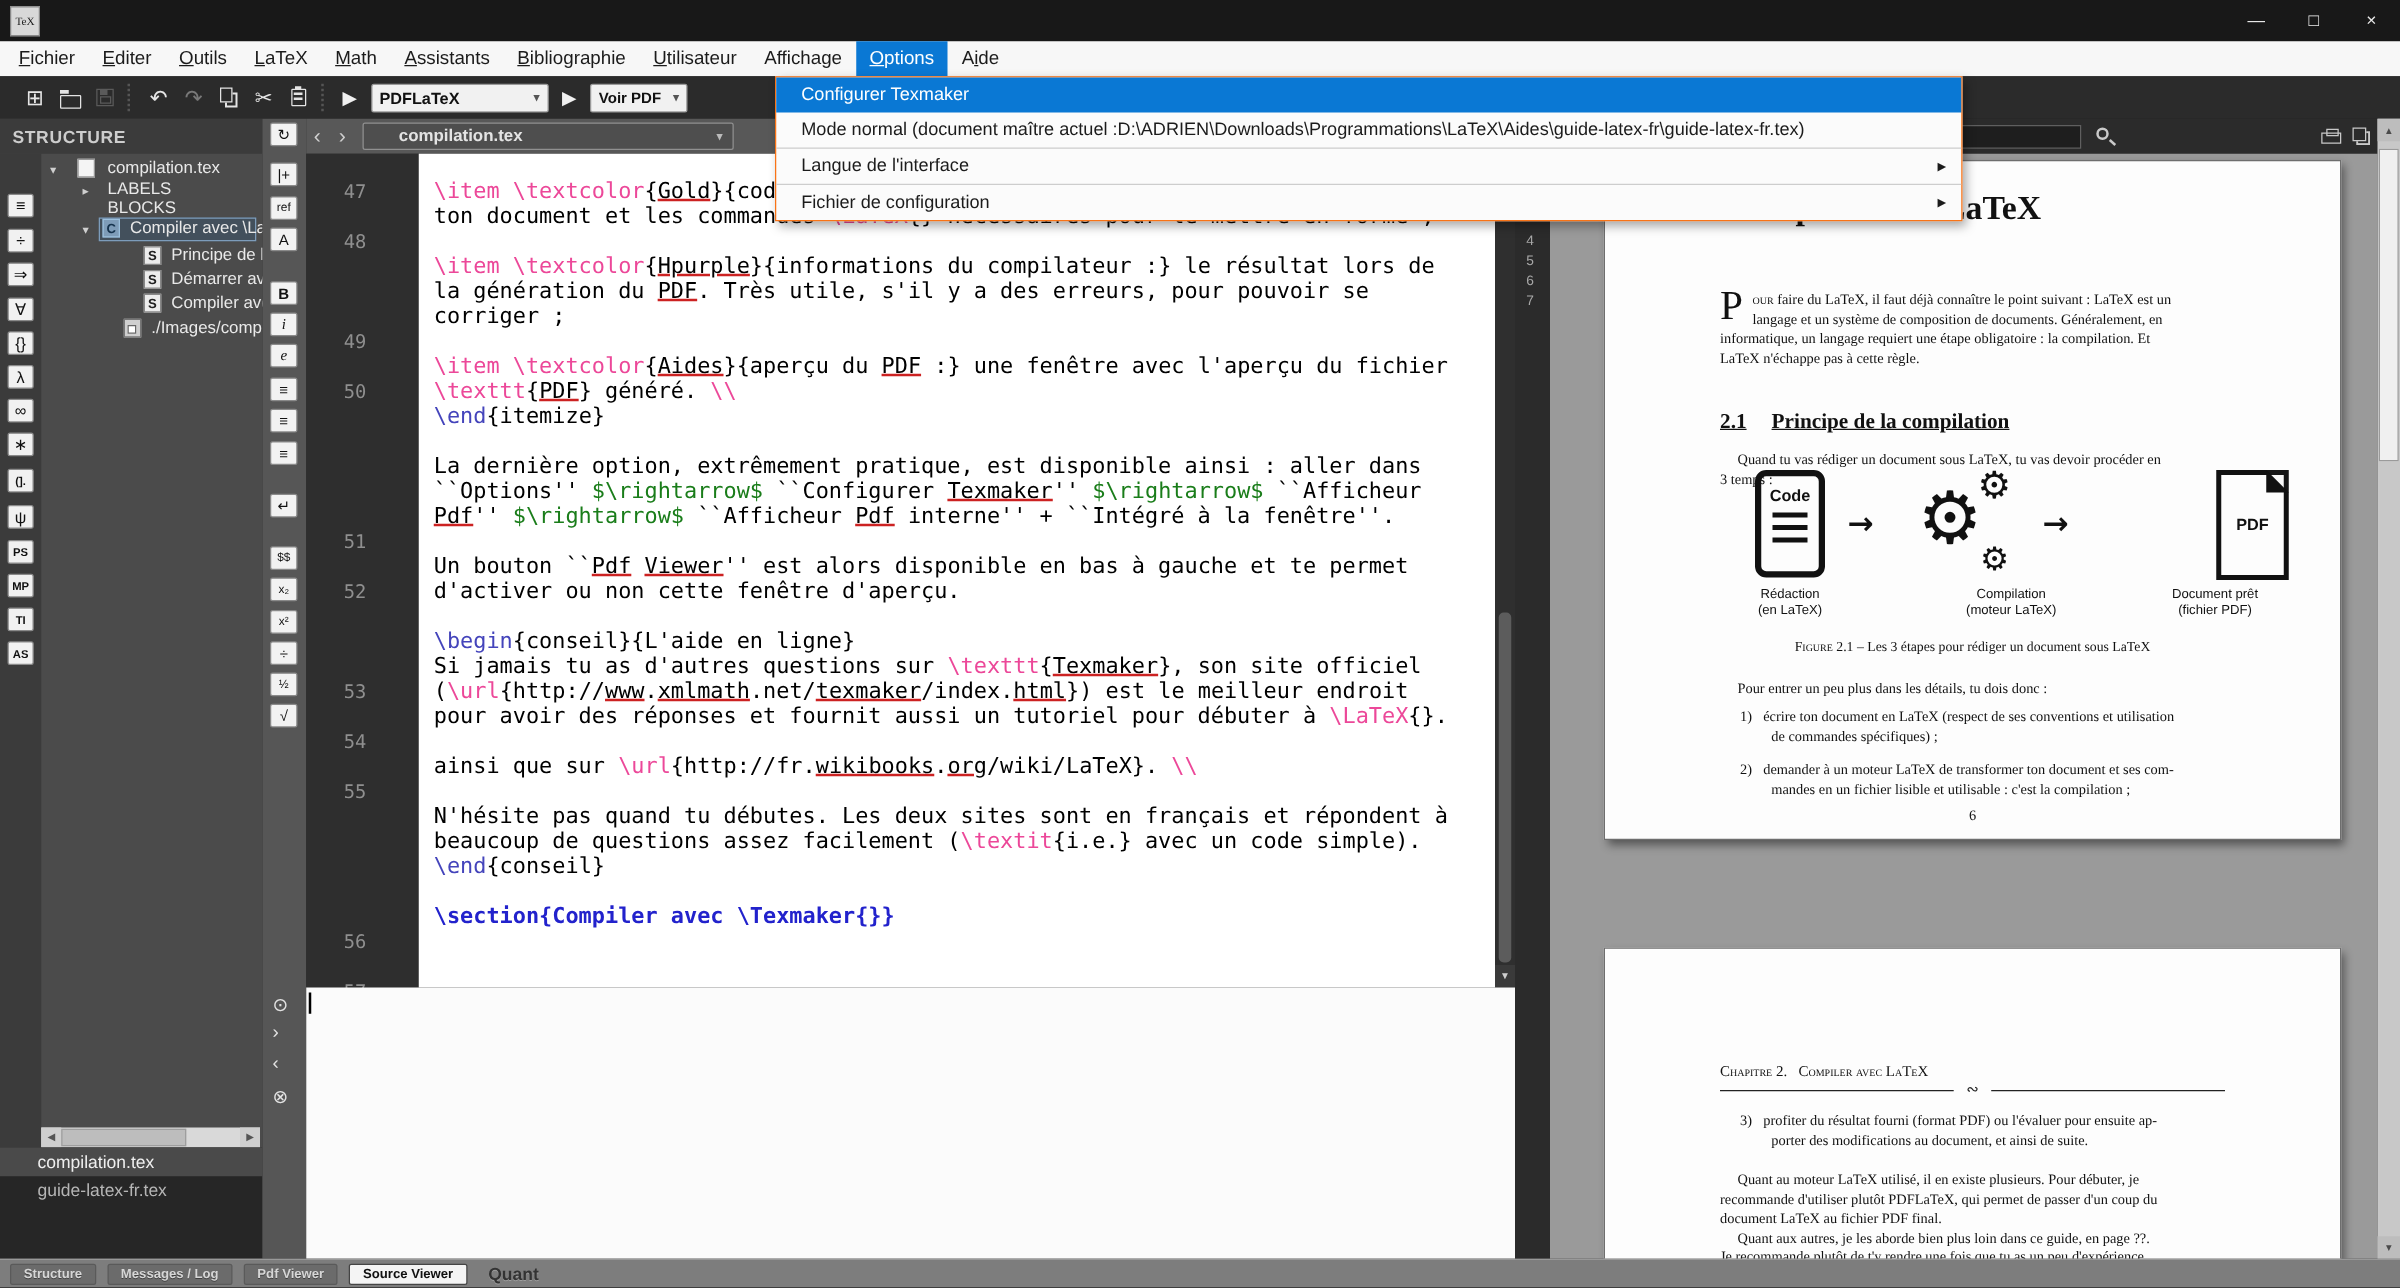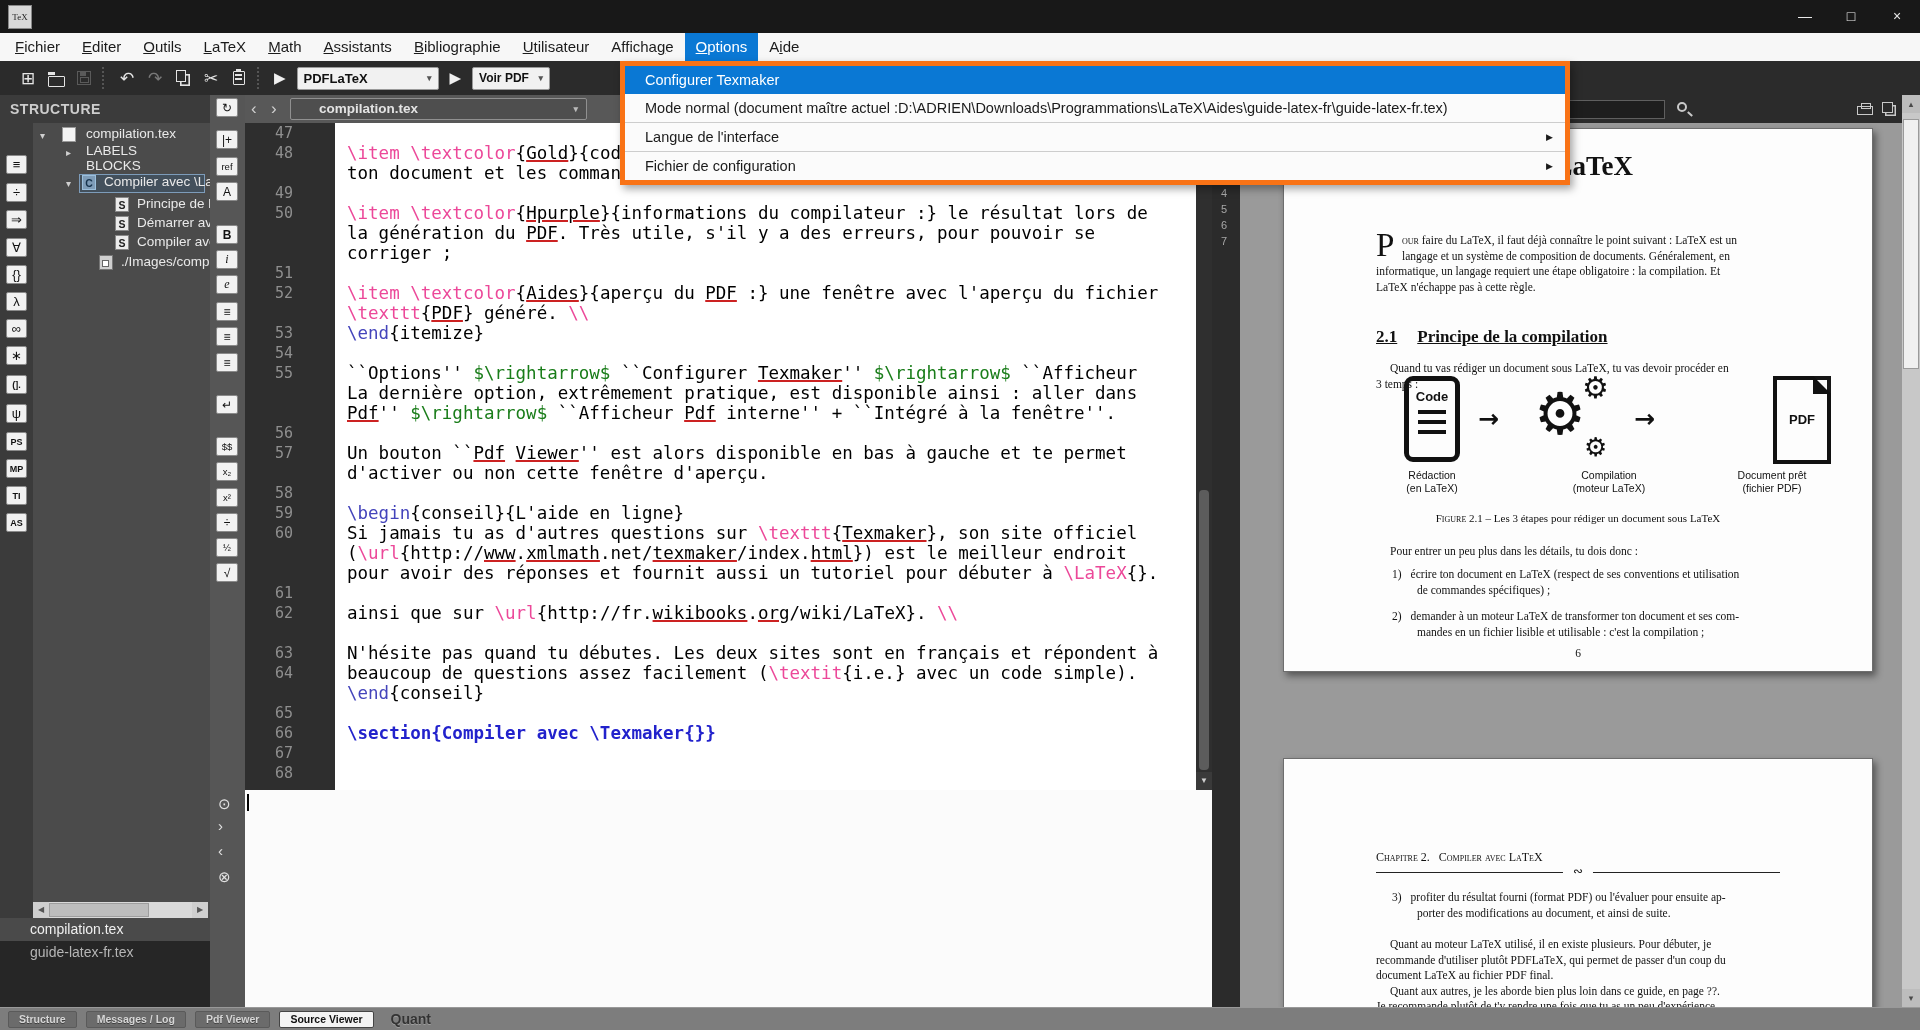--- a/index.html
+++ b/index.html
@@ -35,21 +35,21 @@
   .mi-open:before { content:""; position:absolute; left:-1px; top:-5px; width:7px; height:3px; background:#e4e4e4; }
   .mi-save { width:14px; height:14px; border:1.6px solid #9b9b9b; }
   .mi-save:before { content:""; position:absolute; left:2px; top:0; width:6px; height:4px; background:#9b9b9b; }
   .mi-save:after { content:""; position:absolute; left:2px; bottom:1px; width:7px; height:4px; border:1px solid #9b9b9b; }
   .mi-copy { width:10px; height:12px; border:1.6px solid #e4e4e4; background:#2b2b2b; box-shadow:4px 4px 0 -1.6px #2b2b2b, 4px 4px 0 0 #e4e4e4; margin:-4px 0 0 -4px; }
   .mi-paste { width:12px; height:14px; border:1.6px solid #e4e4e4; border-radius:1px; }
   .mi-paste:before { content:""; position:absolute; left:2px; top:-3px; width:5px; height:3px; background:#e4e4e4; }
   .mi-paste:after { content:""; position:absolute; left:1px; top:2px; width:7px; height:2px; background:#e4e4e4; box-shadow:0 4px 0 #e4e4e4; }
 
   
-  #options-menu { position:absolute; left:620px; top:61px; width:950px; background:#fbfbfb; border:5px solid #f97316;
+  #options-menu { position:absolute; left:620px; top:61px; width:950px; background:#fbfbfb; border:1px solid #f97316;
                   box-shadow:3px 4px 8px rgba(0,0,0,.35); z-index:60; }
   .menu-item { height:28px; line-height:28px; font-size:14.5px; color:#1b1b1b; padding-left:20px; white-space:pre; position:relative; }
   .menu-item.hl { background:#0a78d4; color:#fff; }
   .menu-sep { border-top:1px solid #cdcdcd; }
   .submenu-arrow { position:absolute; right:12px; top:0; font-size:9px; }
 
   
   #structure-panel { position:absolute; left:0; top:95px; width:210px; height:912px; background:#4b4b4b; overflow:hidden; }
   #structure-header { position:absolute; left:0; top:0; width:210px; height:28px; background:#3b3b3b;
                       color:#cdcdcd; font-weight:bold; font-size:14px; line-height:28px; padding-left:10px; letter-spacing:.5px; }
@@ -81,21 +81,21 @@
   .console-ic { position:absolute; left:8px; color:#e2e2e2; font-size:15px; }
 
   
   #tab-bar { position:absolute; left:245px; top:95px; width:967px; height:28px; background:#585858; }
   .tab-nav { position:absolute; top:0; color:#d0d0d0; font-size:17px; line-height:28px; }
   #doc-combo { position:absolute; left:45px; top:3px; width:297px; height:22px; background:#4e4e4e; border:1px solid #909090;
                border-radius:2px; color:#e3e3e3; font-size:13.5px; font-weight:bold; line-height:20px; padding-left:28px; }
   #doc-combo .carat { position:absolute; right:8px; top:0; color:#bbb; font-size:9px; line-height:20px; }
   #gutter { position:absolute; left:245px; top:123px; width:90px; height:667px; background:#2e2e2e; }
   #gutter div { height:20px; line-height:20px; text-align:right; padding-right:42px; color:#8f8f8f;
-                font-family:"DejaVu Sans Mono","Liberation Mono",monospace; font-size:15px; white-space:pre; }
+                font-family:"DejaVu Sans Mono","Liberation Mono",monospace; font-size:15px; white-space:pre;margin-top:20px; }
   #code { position:absolute; left:335px; top:123px; width:861px; height:667px; background:#ffffff; padding-left:12px; overflow:hidden; }
   #code div { height:20px; line-height:20px; white-space:pre; font-family:"DejaVu Sans Mono","Liberation Mono",monospace;
               font-size:17.5px; color:#000; }
   .tk-c { color:#ec4899; } .tk-e { color:#4444bb; } .tk-m { color:#1a7d1a; }
   .tk-s { color:#2222cc; font-weight:bold; }
   .tk-u { text-decoration:underline; text-decoration-color:#cc2222; text-decoration-thickness:1.5px; }
   #editor-vscroll { position:absolute; left:1196px; top:123px; width:16px; height:667px; background:#2f2f2f; }
   #editor-vscroll .thumb { position:absolute; left:3px; top:367px; width:10px; height:280px; background:#5c5c5c; border-radius:4px; }
   #editor-vscroll .btn { position:absolute; left:0; bottom:0; width:16px; height:18px; background:#3a3a3a; color:#cfcfcf; font-size:8px; text-align:center; line-height:18px; }
   #console { position:absolute; left:245px; top:790px; width:967px; height:217px; background:#fbfbfb; }
@@ -348,22 +348,22 @@
     <div><span>ton document et les commandes </span><span class="tk-c">\LaTeX</span><span>{} nécessaires pour le mettre en forme ;</span></div>
     <div></div>
     <div><span class="tk-c">\item \textcolor</span><span>{</span><span class="tk-u">Hpurple</span><span>}{informations du compilateur :} le résultat lors de</span></div>
     <div><span>la génération du </span><span class="tk-u">PDF</span><span>. Très utile, s'il y a des erreurs, pour pouvoir se</span></div>
     <div><span>corriger ;</span></div>
     <div></div>
     <div><span class="tk-c">\item \textcolor</span><span>{</span><span class="tk-u">Aides</span><span>}{aperçu du </span><span class="tk-u">PDF</span><span> :} une fenêtre avec l'aperçu du fichier</span></div>
     <div><span class="tk-c">\texttt</span><span>{</span><span class="tk-u">PDF</span><span>} généré. </span><span class="tk-c">\\</span></div>
     <div><span class="tk-e">\end</span><span>{itemize}</span></div>
     <div></div>
+    <div><span>La dernière option, extrêmement pratique, est disponible ainsi : aller dans</span></div>
     <div><span>``Options'' </span><span class="tk-m">$\rightarrow$</span><span> ``Configurer </span><span class="tk-u">Texmaker</span><span>'' </span><span class="tk-m">$\rightarrow$</span><span> ``Afficheur</span></div>
-    <div><span>La dernière option, extrêmement pratique, est disponible ainsi : aller dans</span></div>
     <div><span class="tk-u">Pdf</span><span>'' </span><span class="tk-m">$\rightarrow$</span><span> ``Afficheur </span><span class="tk-u">Pdf</span><span> interne'' + ``Intégré à la fenêtre''.</span></div>
     <div></div>
     <div><span>Un bouton ``</span><span class="tk-u">Pdf</span><span> </span><span class="tk-u">Viewer</span><span>'' est alors disponible en bas à gauche et te permet</span></div>
     <div><span>d'activer ou non cette fenêtre d'aperçu.</span></div>
     <div></div>
     <div><span class="tk-e">\begin</span><span>{conseil}{L'aide en ligne}</span></div>
     <div><span>Si jamais tu as d'autres questions sur </span><span class="tk-c">\texttt</span><span>{</span><span class="tk-u">Texmaker</span><span>}, son site officiel</span></div>
     <div><span>(</span><span class="tk-c">\url</span><span>{http://</span><span class="tk-u">www</span><span>.</span><span class="tk-u">xmlmath</span><span>.net/</span><span class="tk-u">texmaker</span><span>/index.</span><span class="tk-u">html</span><span>}) est le meilleur endroit</span></div>
     <div><span>pour avoir des réponses et fournit aussi un tutoriel pour débuter à </span><span class="tk-c">\LaTeX</span><span>{}.</span></div>
     <div></div>

